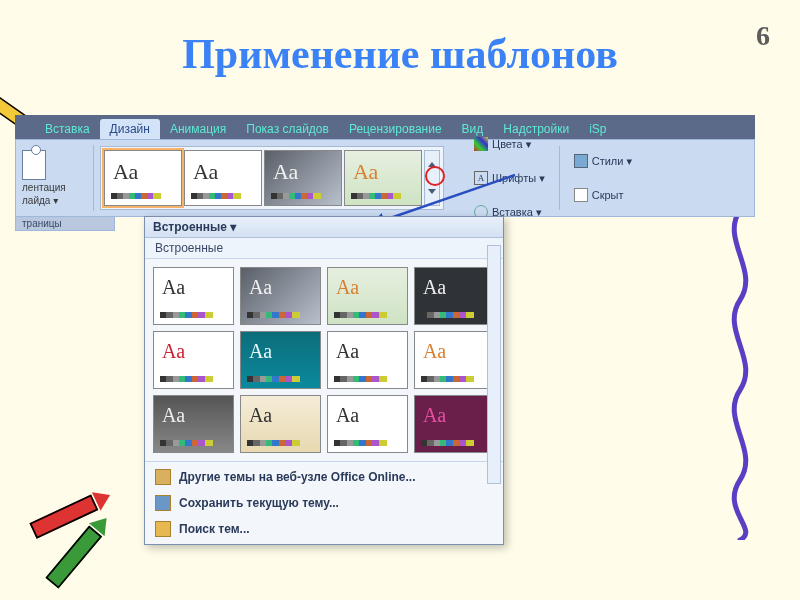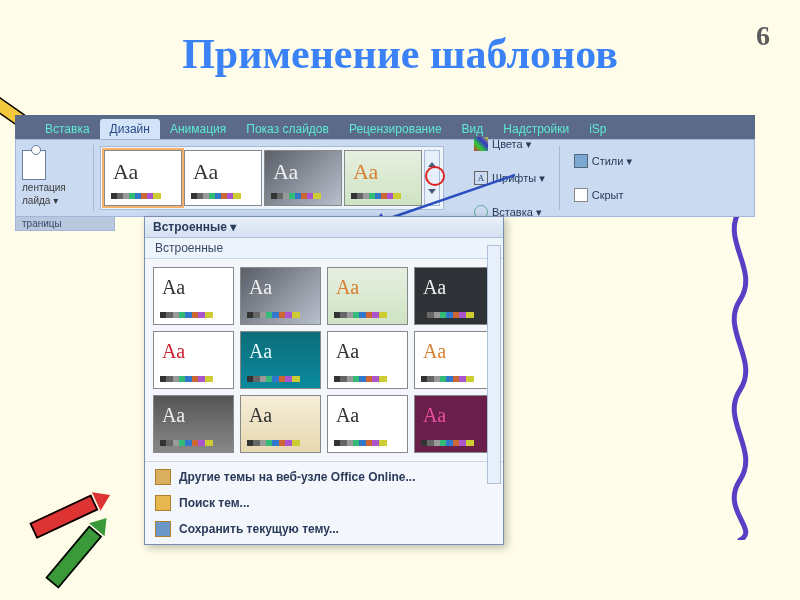--- a/index.html
+++ b/index.html
@@ -305,21 +305,21 @@
         <div class="tt-bar"></div>
       </div>
     </div>
   <div class="dd-scroll"></div>
   <div class="dd-foot">
     <div class="dd-item">
       <span class="mi-ico"></span>
       <span>Другие темы на веб-узле Office Online...</span>
     </div>
     <div class="dd-item">
+      <span class="mi-ico" style="background:#6a97c8;"></span>
+      <span>Сохранить текущую тему...</span>
+    </div>
+    <div class="dd-item">
       <span class="mi-ico" style="background:#e8b850;"></span>
       <span>Поиск тем...</span>
     </div>
-    <div class="dd-item">
-      <span class="mi-ico" style="background:#6a97c8;"></span>
-      <span>Сохранить текущую тему...</span>
-    </div>
   </div>
 </div>
 
 </body></html>

